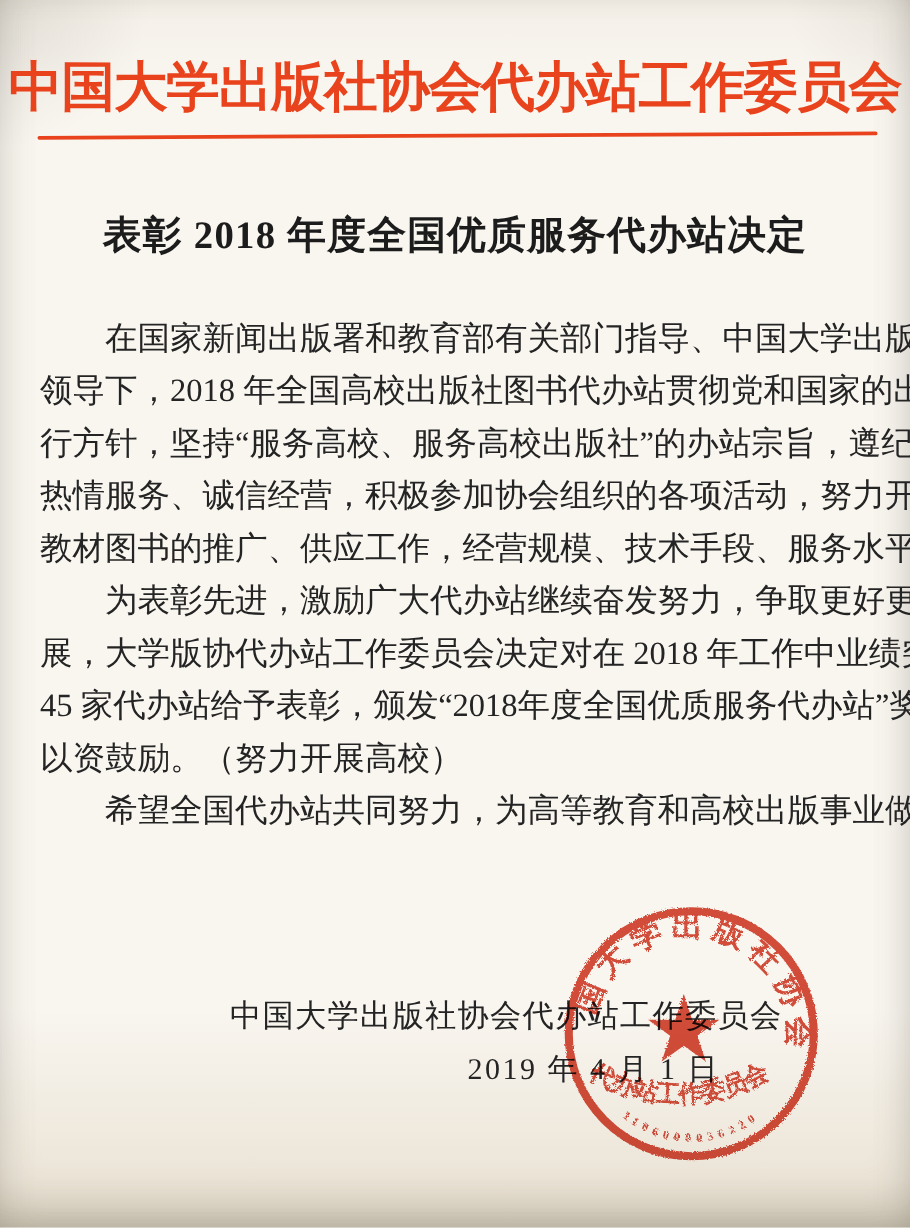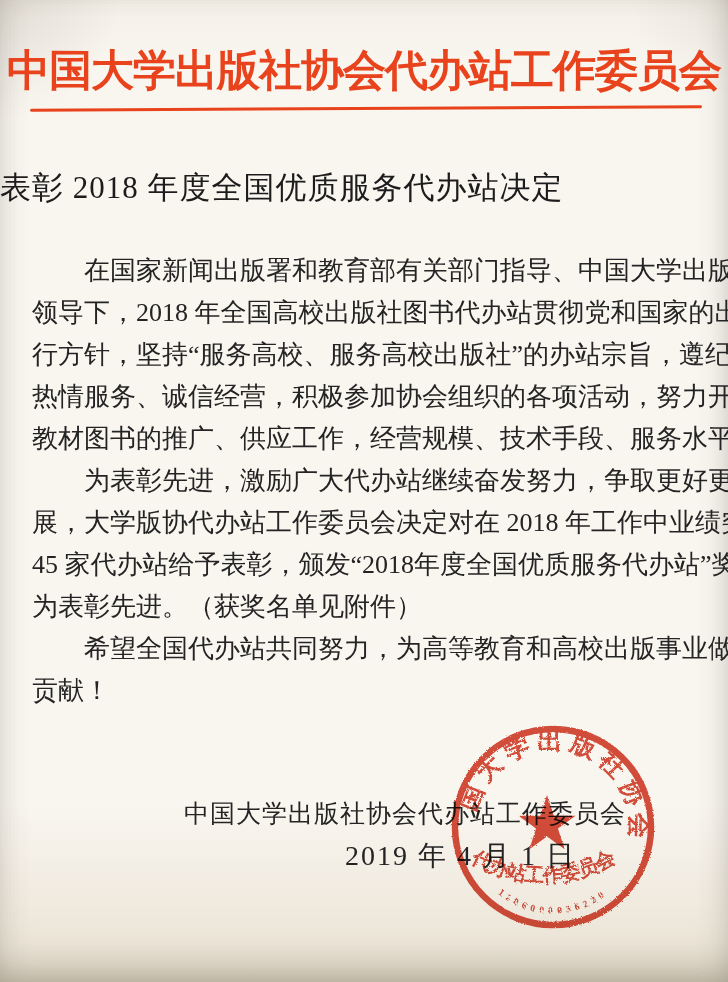--- a/index.html
+++ b/index.html
@@ -38,21 +38,22 @@
   .letterhead-rule{
     position:absolute;top:107px;left:30px;width:672px;height:3px;
     background:var(--letterhead-red);
     transform:rotate(-0.3deg);
     border-radius:2px;
   }
 
   
   .doc-title{
     position:absolute;top:168px;left:0;width:100%;margin:0;
-    font-size:31px;line-height:40px;font-weight:400;
+    text-align:center;
+    font-size:31px;line-height:40px;font-weight:700;
     color:#1c1c1c;letter-spacing:1px;white-space:nowrap;
   }
 
   
   .body-text{
     position:absolute;top:250px;left:32px;width:668px;
     font-size:26px;color:var(--ink);
   }
   .line{
     height:42px;line-height:42px;white-space:nowrap;
@@ -65,21 +66,21 @@
   
   .signature-block{
     position:absolute;top:793px;left:0;width:728px;
     color:var(--ink);
   }
   .sig-name{
     height:42px;line-height:42px;font-size:25px;
     text-align:right;padding-right:102px;letter-spacing:1px;white-space:nowrap;
   }
   .sig-date{
-    height:42px;line-height:42px;font-size:28px;
+    height:42px;line-height:42px;font-size:24px;
     text-align:right;padding-right:152px;letter-spacing:2px;white-space:nowrap;
   }
 
   
   .seal{
     position:absolute;left:447px;top:721px;width:212px;height:212px;
     mix-blend-mode:multiply;opacity:.9;
   }
   .seal-stroke{fill:none;stroke:var(--seal-red);stroke-width:6.5;}
   .seal-text{fill:var(--seal-red);font-family:"Liberation Serif","DejaVu Serif",serif;font-weight:700;}
@@ -97,23 +98,22 @@
 
   <div class="body-text">
     <div class="line indent">在国家新闻出版署和教育部有关部门指导、中国大学出版社协会</div>
     <div class="line">领导下，2018 年全国高校出版社图书代办站贯彻党和国家的出版发</div>
     <div class="line">行方针，坚持“服务高校、服务高校出版社”的办站宗旨，遵纪守法、</div>
     <div class="line">热情服务、诚信经营，积极参加协会组织的各项活动，努力开展高校</div>
     <div class="line">教材图书的推广、供应工作，经营规模、技术手段、服务水平等不断</div>
     <div class="line indent">为表彰先进，激励广大代办站继续奋发努力，争取更好更大的发</div>
     <div class="line">展，大学版协代办站工作委员会决定对在 2018 年工作中业绩突出的</div>
     <div class="line">45 家代办站给予表彰，颁发“2018年度全国优质服务代办站”奖状，</div>
-    <div class="line end">为表彰先进。（获奖名单见附件）</div>
+    <div class="line end">以资鼓励。（努力开展高校）</div>
     <div class="line indent">希望全国代办站共同努力，为高等教育和高校出版事业做出更大</div>
-    <div class="line end">贡献！</div>
   </div>
 
   <div class="signature-block">
     <div class="sig-name">中国大学出版社协会代办站工作委员会</div>
     <div class="sig-date">2019 年 4 月 1 日</div>
   </div>
 
   <svg class="seal" viewBox="0 0 212 212" aria-hidden="true">
     <defs>
       <path id="sealRingPath" d="M106,106 m-78,0 a78,78 0 1,1 156,0 a78,78 0 1,1 -156,0" fill="none"></path>

